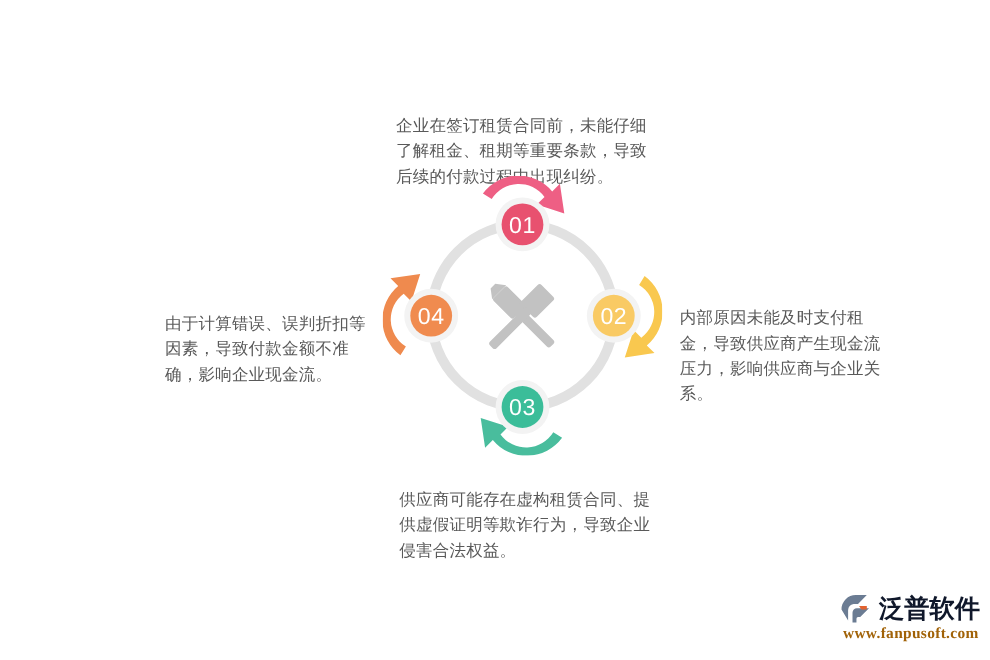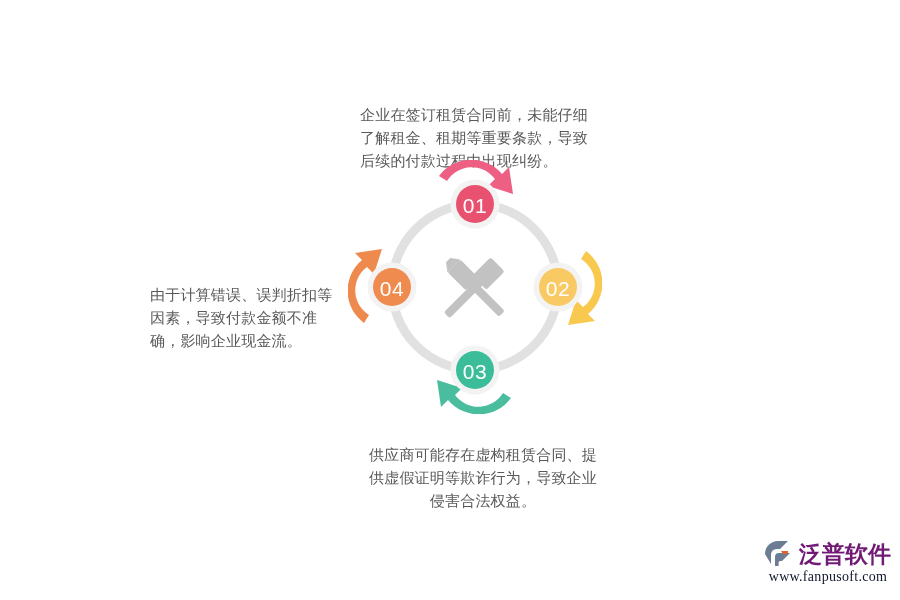--- a/index.html
+++ b/index.html
@@ -41,21 +41,21 @@
   #desc-02 {
     left: 618px;
     top: 278px;
     width: 190px;
     text-align: left;
   }
   #desc-03 {
     left: 363px;
     top: 443px;
     width: 240px;
-    text-align: center;
+    text-align: left;
   }
   #desc-04 {
     left: 150px;
     top: 283px;
     width: 185px;
     text-align: left;
   }
 
   
   #diagram {
@@ -93,43 +93,44 @@
   }
   #logo-mark {
     flex: 0 0 auto;
     width: 32px;
     height: 28px;
   }
   #logo-name {
     font-family: "DejaVu Sans", "Liberation Sans", sans-serif;
     font-size: 23px;
     font-weight: bold;
-    color: #701a75;
+    color: #0f172a;
     letter-spacing: 0px;
     line-height: 28px;
     white-space: nowrap;
   }
   #logo-url {
     margin-top: 1px;
     font-family: "Liberation Serif", "DejaVu Serif", serif;
     font-size: 14px;
-    font-weight: normal;
-    color: #0f172a;
+    font-weight: bold;
+    color: #a16207;
     letter-spacing: 0.3px;
     text-align: center;
     white-space: nowrap;
   }
 </style>
 </head>
 <body>
 
 <div id="canvas">
 
   <div class="desc" id="desc-01">企业在签订租赁合同前，未能仔细了解租金、租期等重要条款，导致后续的付款过程中出现纠纷。</div>
 
+  <div class="desc" id="desc-02">内部原因未能及时支付租金，导致供应商产生现金流压力，影响供应商与企业关系。</div>
 
   <div class="desc" id="desc-03">供应商可能存在虚构租赁合同、提供虚假证明等欺诈行为，导致企业侵害合法权益。</div>
 
   <div class="desc" id="desc-04">由于计算错误、误判折扣等因素，导致付款金额不准确，影响企业现金流。</div>
 
   <div id="diagram">
     <svg width="254" height="254" viewBox="0 0 254 254" xmlns="http://www.w3.org/2000/svg">
 
       <circle cx="127" cy="127" r="83" fill="none" stroke="#e1e1e1" stroke-width="9"></circle>
 

